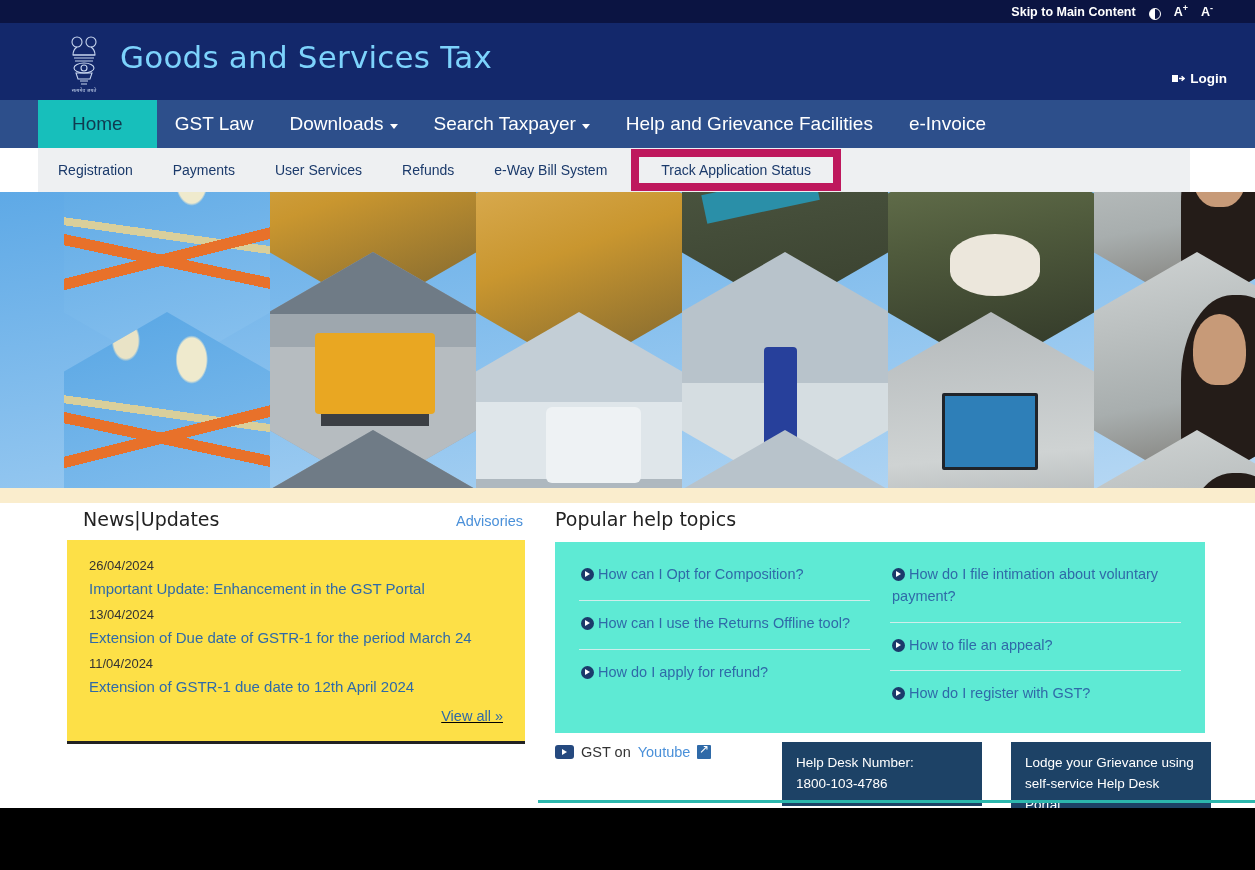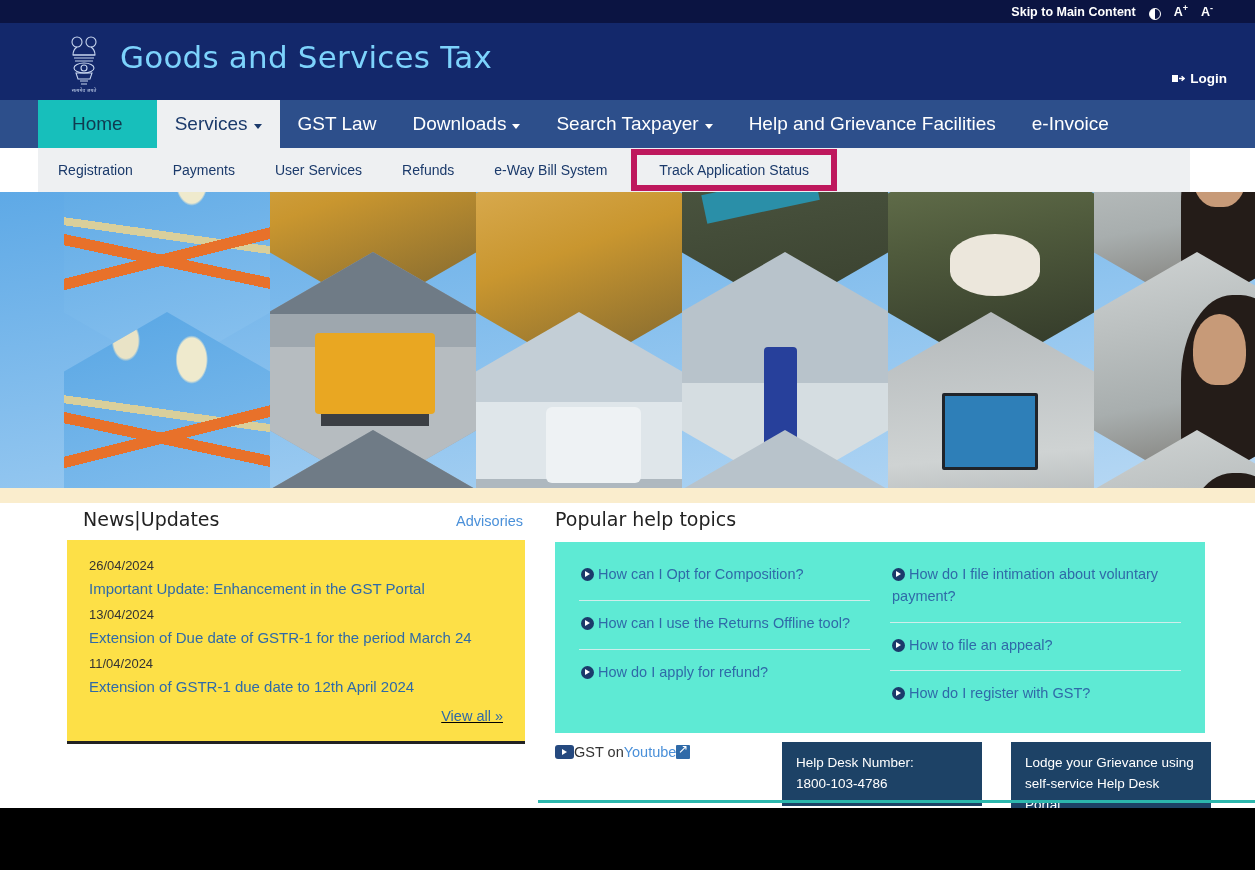--- a/index.html
+++ b/index.html
@@ -67,21 +67,21 @@
   
   .subnav {
     position: absolute; top: 148px; left: 38px; width: 1152px; height: 44px;
     background: #eef0f2; display: flex; align-items: center;
   }
   .subitem {
     height: 44px; display: flex; align-items: center; padding: 0 20px;
     color: #1b3a6b; font-size: 14px; text-decoration: none; white-space: nowrap;
   }
   .subitem.highlight {
-    border: 6px solid #be185d; margin-left: 4px;
+    border: 8px solid #be185d; margin-left: 4px;
     padding: 0 22px; height: 42px;
   }
 
   
   .hero { position: absolute; top: 192px; left: 0; width: 1255px; height: 296px; overflow: hidden; }
   .hero-sky { position: absolute; inset: 0; background: linear-gradient(170deg,#5ea9e6 0%, #8fc4ef 55%, #b9d9f4 100%); }
   .hexwrap { position: absolute; inset: 0; }
   .hexcell { position: absolute; width: 206px; height: 238px; }
   .hexclip {
     width: 100%; height: 100%;
@@ -144,21 +144,21 @@
     background: #1b3a6b; position: relative; top: 2px; margin-right: 4px;
   }
   .arrow-ico::after {
     content: ""; position: absolute; left: 3.5px; top: 3.2px;
     width: 0; height: 0; border-top: 3.2px solid transparent;
     border-bottom: 3.2px solid transparent; border-left: 5.2px solid #ffffff;
   }
 
   
   .botrow { position: absolute; top: 742px; left: 555px; width: 660px; height: 58px; }
-  .yt { display: flex; align-items: center; position: absolute; left: 0; top: 2px; }
+  .yt { display: flex; align-items: center; gap: 7px; position: absolute; left: 0; top: 2px; }
   .yt-ico { width: 19px; height: 14px; background: #25497f; border-radius: 3px; position: relative; }
   .yt-ico::after {
     content: ""; position: absolute; left: 7px; top: 3.6px; width: 0; height: 0;
     border-top: 3.4px solid transparent; border-bottom: 3.4px solid transparent;
     border-left: 5.6px solid #ffffff;
   }
   .yt-t1 { font-size: 14.5px; color: #333333; }
   .yt-t2 { font-size: 14.5px; color: #4a90d9; text-decoration: none; }
   .ext-ico {
     width: 14px; height: 14px; background: #2f6aa8; position: relative; border-radius: 1px;
@@ -215,24 +215,20 @@
       </span>
       <span>Login</span>
     </a>
   </div>
 
   <div class="navbar">
     <div class="navinner" id="nav-inner">
         <a href="#" class="navitem home">
           <span>Home</span>
         </a>
-        <a href="#" class="navitem active">
-          <span>Services</span>
-          <span class="caret"></span>
-        </a>
         <a href="#" class="navitem">
           <span>GST Law</span>
         </a>
         <a href="#" class="navitem">
           <span>Downloads</span>
           <span class="caret"></span>
         </a>
         <a href="#" class="navitem">
           <span>Search Taxpayer</span>
           <span class="caret"></span>

